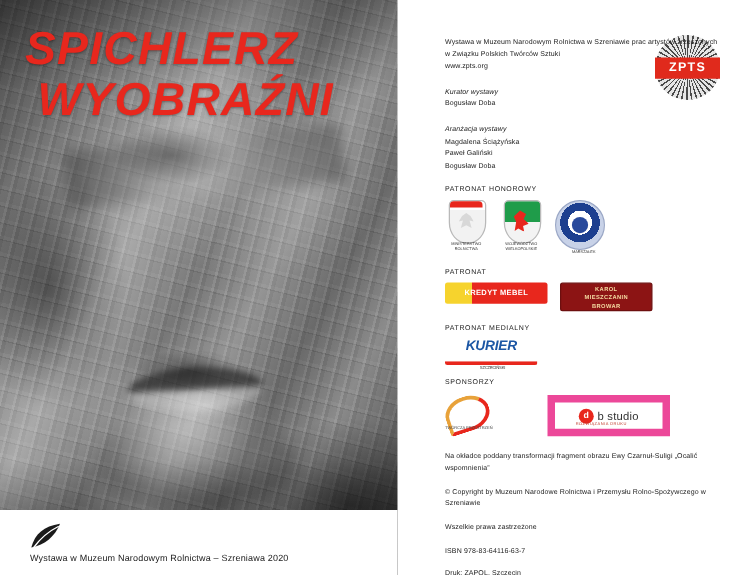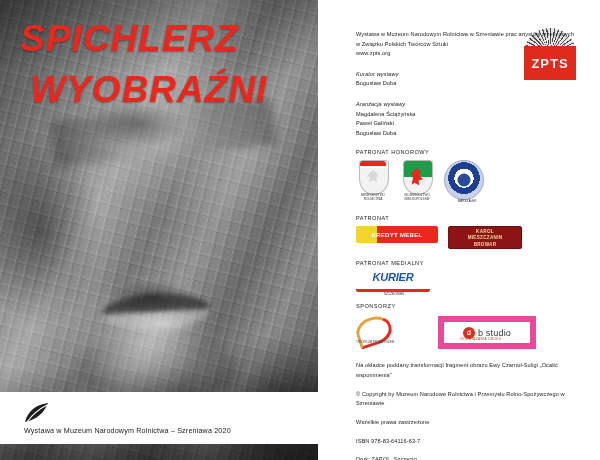--- a/index.html
+++ b/index.html
@@ -108,30 +108,29 @@
     text-shadow: 0 1px 2px rgba(0,0,0,0.35);
   }
   .cover-title .line1 {
     display: block;
     font-size: 37px;
     white-space: nowrap;
   }
   .cover-title .line2 {
     display: block;
     font-size: 37px;
-    margin-top: 10px;
     margin-left: 10px;
     white-space: nowrap;
     font-style: italic;
   }
 
   .cover-footer {
     position: absolute;
     left: 0;
-    bottom: 16px;
+    bottom: 0;
     width: 318px;
     height: 52px;
     background: #ffffff;
   }
   .logo-mark {
     position: absolute;
     left: 24px;
     top: 10px;
     width: 26px;
     height: 22px;
@@ -191,28 +190,28 @@
     border-radius: 50%;
     background: #d9d9d9;
     background-image:
       repeating-conic-gradient(from 0deg, #4a4a4a 0deg 3deg, #e6e6e6 3deg 9deg);
   }
   .zpts-band {
     position: absolute;
     left: 0;
     top: 18px;
     width: 52px;
-    height: 34px;
+    height: 17px;
     background: #e02a1c;
     display: flex;
     align-items: center;
     justify-content: center;
     color: #ffffff;
     font-weight: 700;
-    font-size: 13px;
+    font-size: 10px;
     letter-spacing: 1px;
   }
 
   
   .logo-row { display: flex; align-items: flex-start; gap: 10px; margin-top: 4px; }
 
   .crest {
     width: 34px; height: 40px;
     position: relative;
   }

